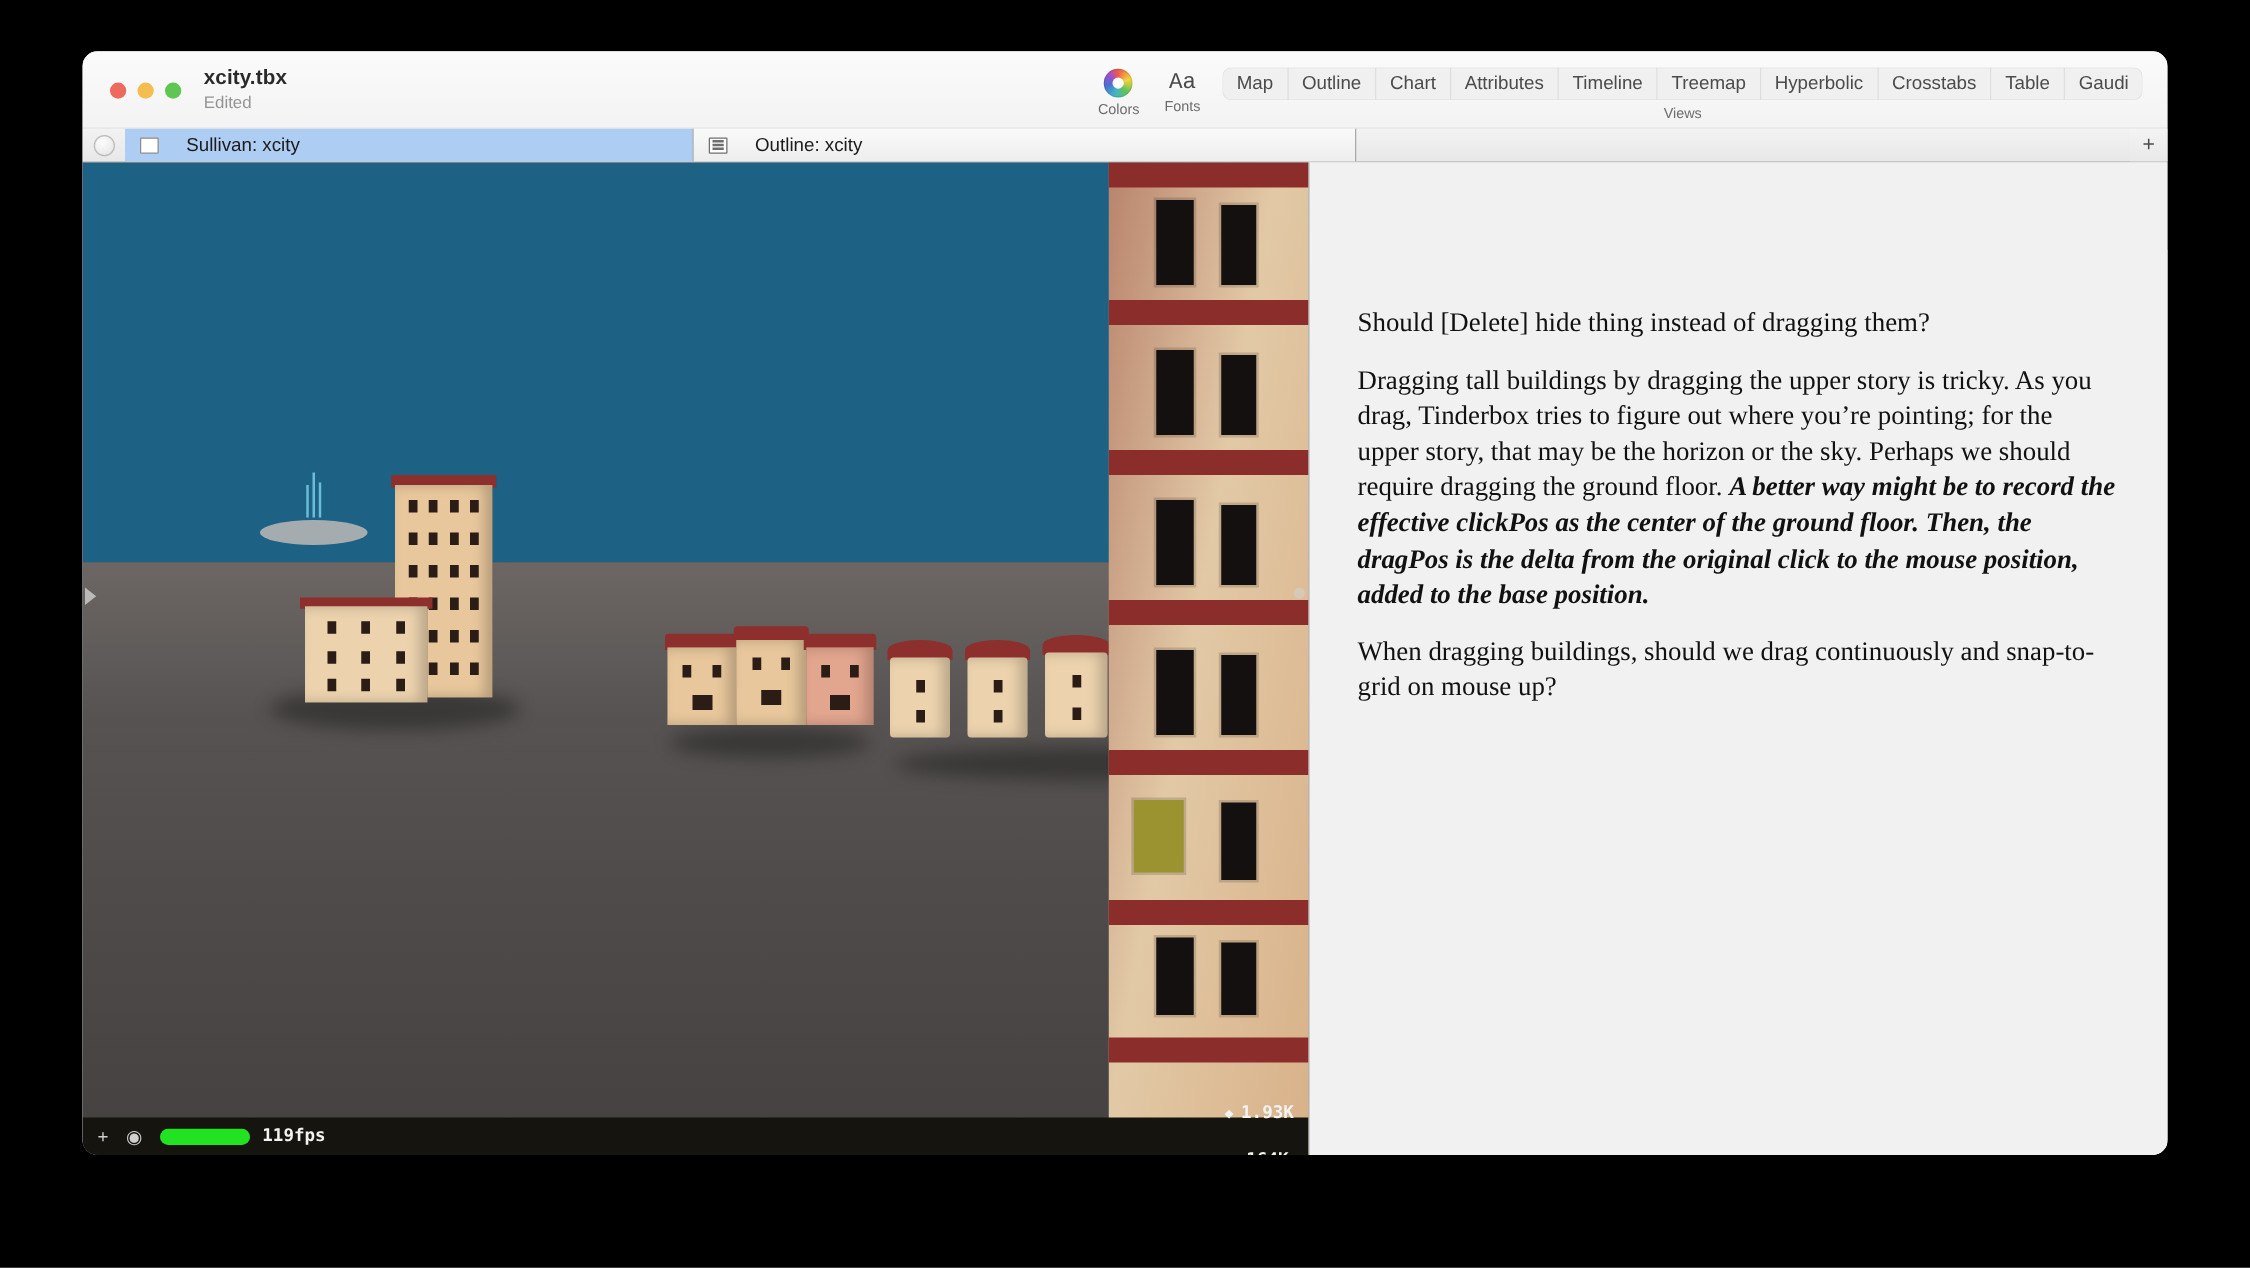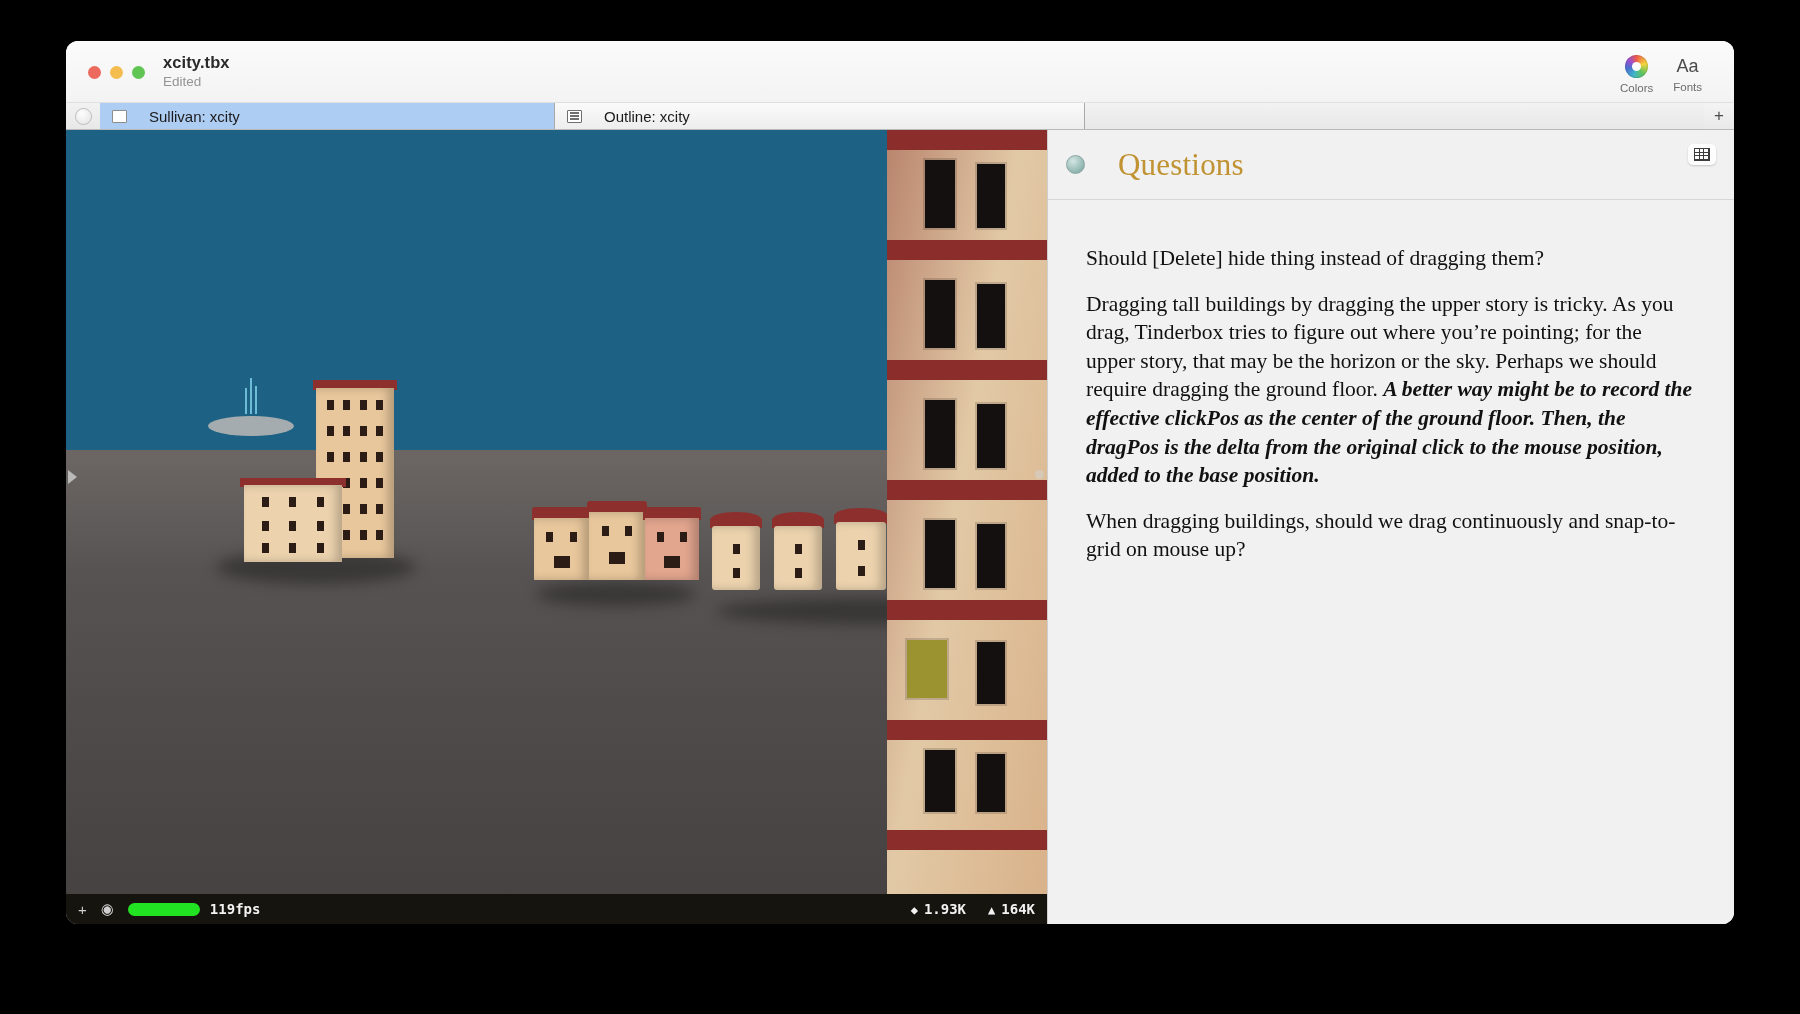--- a/index.html
+++ b/index.html
@@ -68,21 +68,21 @@
                      #4a6fd0 72%, #9a4fd0 86%, #f05a4a);
     box-shadow: inset 0 0 0 1px rgba(0,0,0,0.10);
     position: relative;
   }
   .colors-wheel::after {
     content: ""; position: absolute; inset: 7px;
     border-radius: 50%; background: #fcfcfc;
   }
   .fonts-aa {
     margin-top: 9px; font-size: 18px; color: #4a4a4a;
-    font-family: Liberation Sans, sans-serif;
+    font-family: Liberation Mono, monospace;
   }
 
   #views-group {
     display: flex; flex-direction: column; align-items: center;
     margin-left: 6px;
   }
   #views-seg {
     display: flex; margin-top: 7px;
     background: #f0f0f0;
     border-radius: 7px;
@@ -266,21 +266,21 @@
     color: #cfcfcf; font-size: 15px; margin-right: 14px;
     font-family: "Liberation Sans", sans-serif;
   }
   #fps-bar {
     width: 72px; height: 13px; border-radius: 7px;
     background: #22e322; margin-right: 10px;
   }
   #fps-text { color: #f2f2f2; font-size: 14px; font-weight: bold; }
   #status-right {
     margin-left: auto; display: flex; align-items: center; gap: 22px;
-    color: #f2f2f2; font-size: 14px; font-weight: bold;
+    color: #f2f2f2; font-size: 14px; font-weight: bold; flex-direction: column;
   }
   #status-right .glyph { margin-right: 6px; font-size: 12px; }
 
   
   #notes-pane {
     flex: 1;
     background: #f1f1f1;
     position: relative;
     border-left: 1px solid #cfcfcf;
   }
@@ -366,20 +366,35 @@
       <div class="tool-group">
         <div class="colors-wheel"></div>
         <div class="tool-label">Colors</div>
       </div>
 
       <div class="tool-group">
         <div class="fonts-aa">Aa</div>
         <div class="tool-label">Fonts</div>
       </div>
 
+      <div id="views-group">
+        <div id="views-seg">
+          <div class="view-tab">Map</div>
+          <div class="view-tab">Outline</div>
+          <div class="view-tab">Chart</div>
+          <div class="view-tab">Attributes</div>
+          <div class="view-tab">Timeline</div>
+          <div class="view-tab">Treemap</div>
+          <div class="view-tab">Hyperbolic</div>
+          <div class="view-tab">Crosstabs</div>
+          <div class="view-tab">Table</div>
+          <div class="view-tab">Gaudi</div>
+        </div>
+        <div id="views-label">Views</div>
+      </div>
 
     </div>
   </div>
 
   <div id="tabstrip">
 
     <div id="tab-knob">
       <div class="knob"></div>
     </div>
 
@@ -596,37 +611,20 @@
           </span>
           <span>
             <span class="glyph">▲</span><span>164K</span>
           </span>
         </div>
       </div>
     </div>
 
     <div id="notes-pane">
 
-      <div id="notes-header">
-        <div id="notes-knob"></div>
-        <div id="notes-title" style="color: rgb(192, 146, 50);">Questions</div>
-        <div id="notes-table-btn">
-          <div class="grid">
-              <span></span>
-              <span></span>
-              <span></span>
-              <span></span>
-              <span></span>
-              <span></span>
-              <span></span>
-              <span></span>
-              <span></span>
-            </div>
-        </div>
-      </div>
 
       <div id="notes-body">
           <div class="note-para"><span>Should [Delete] hide thing instead of dragging them?</span></div>
           <div class="note-para"><span>Dragging tall buildings by dragging the upper story is tricky. As you drag, Tinderbox tries to figure out where you’re pointing; for the upper story, that may be the horizon or the sky.  Perhaps we should require dragging the ground floor.  </span><b>A better way might be to record the effective clickPos as the center of the ground floor. Then, the dragPos is the delta from the original click to the mouse position, added to the base position.</b></div>
           <div class="note-para"><span>When dragging buildings, should we drag continuously and snap-to-grid on mouse up?</span></div>
         </div>
     </div>
 
   </div>
 </div>

